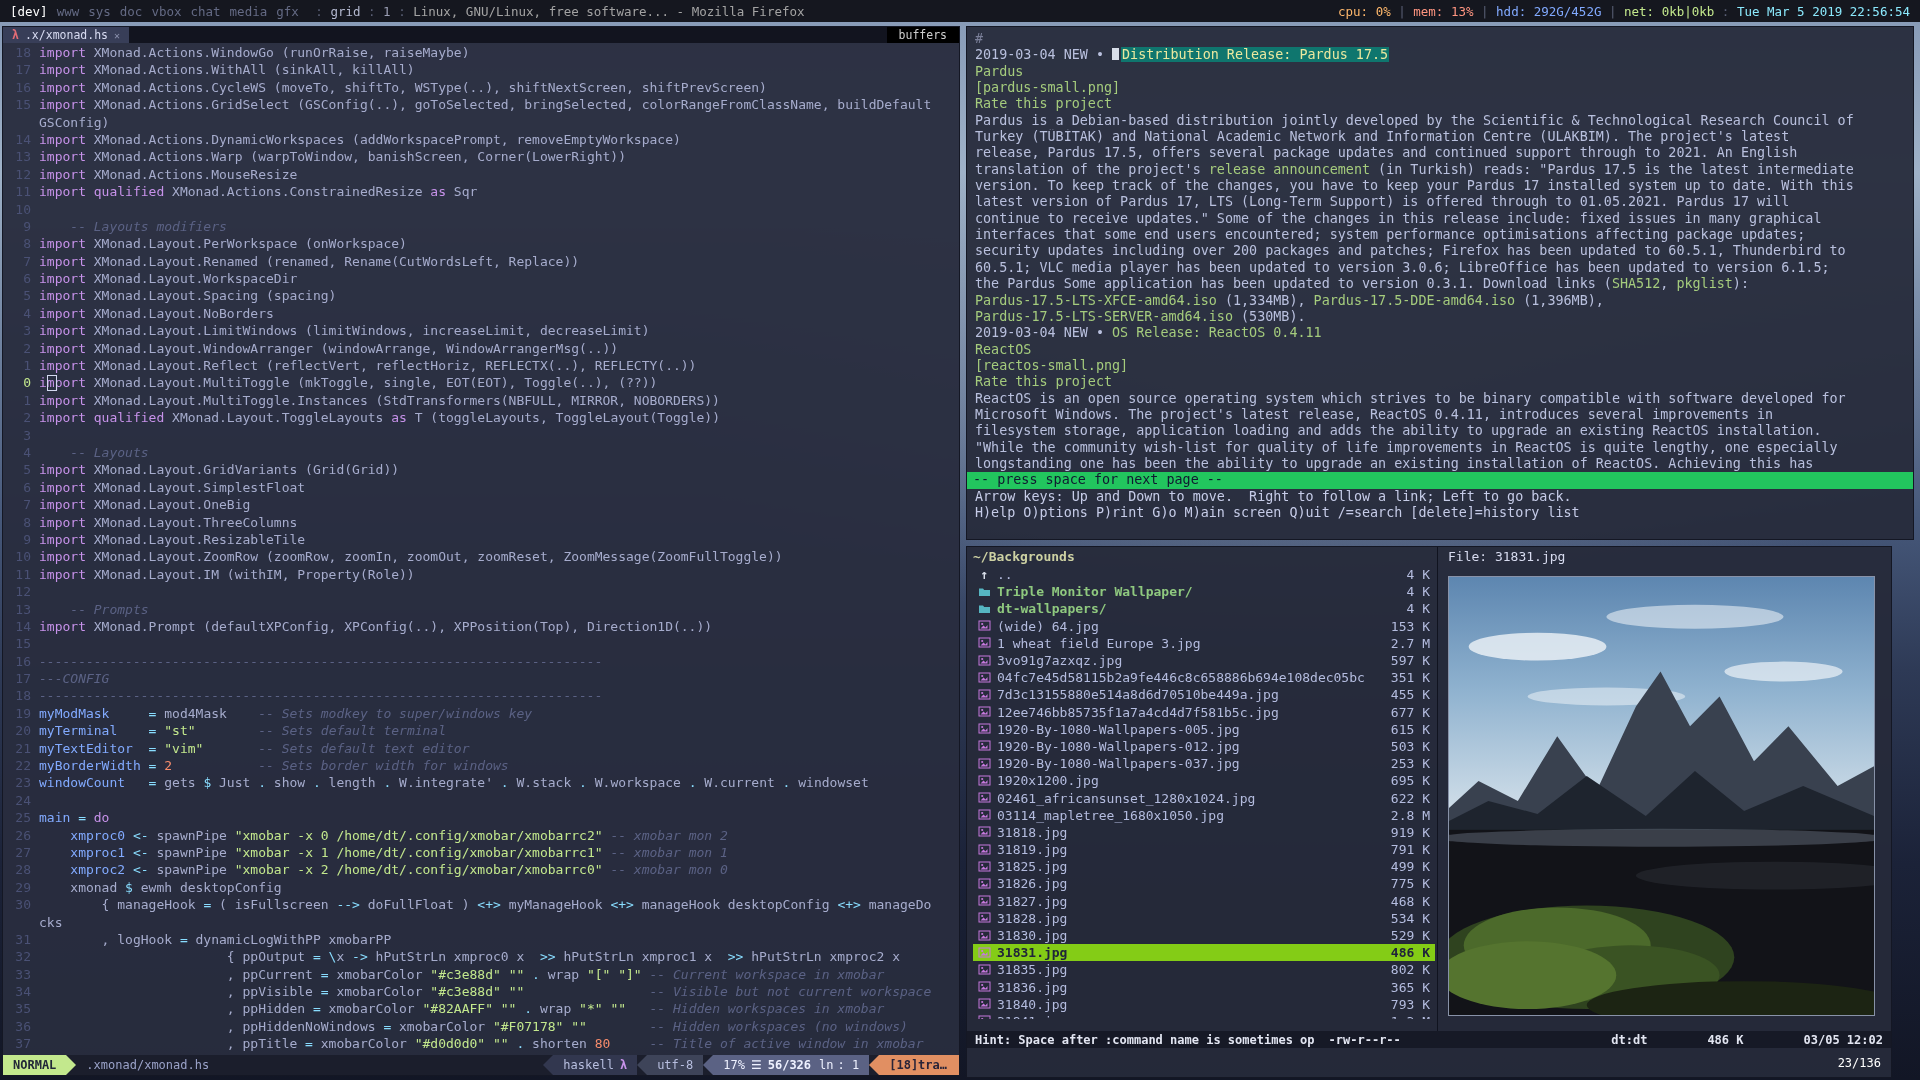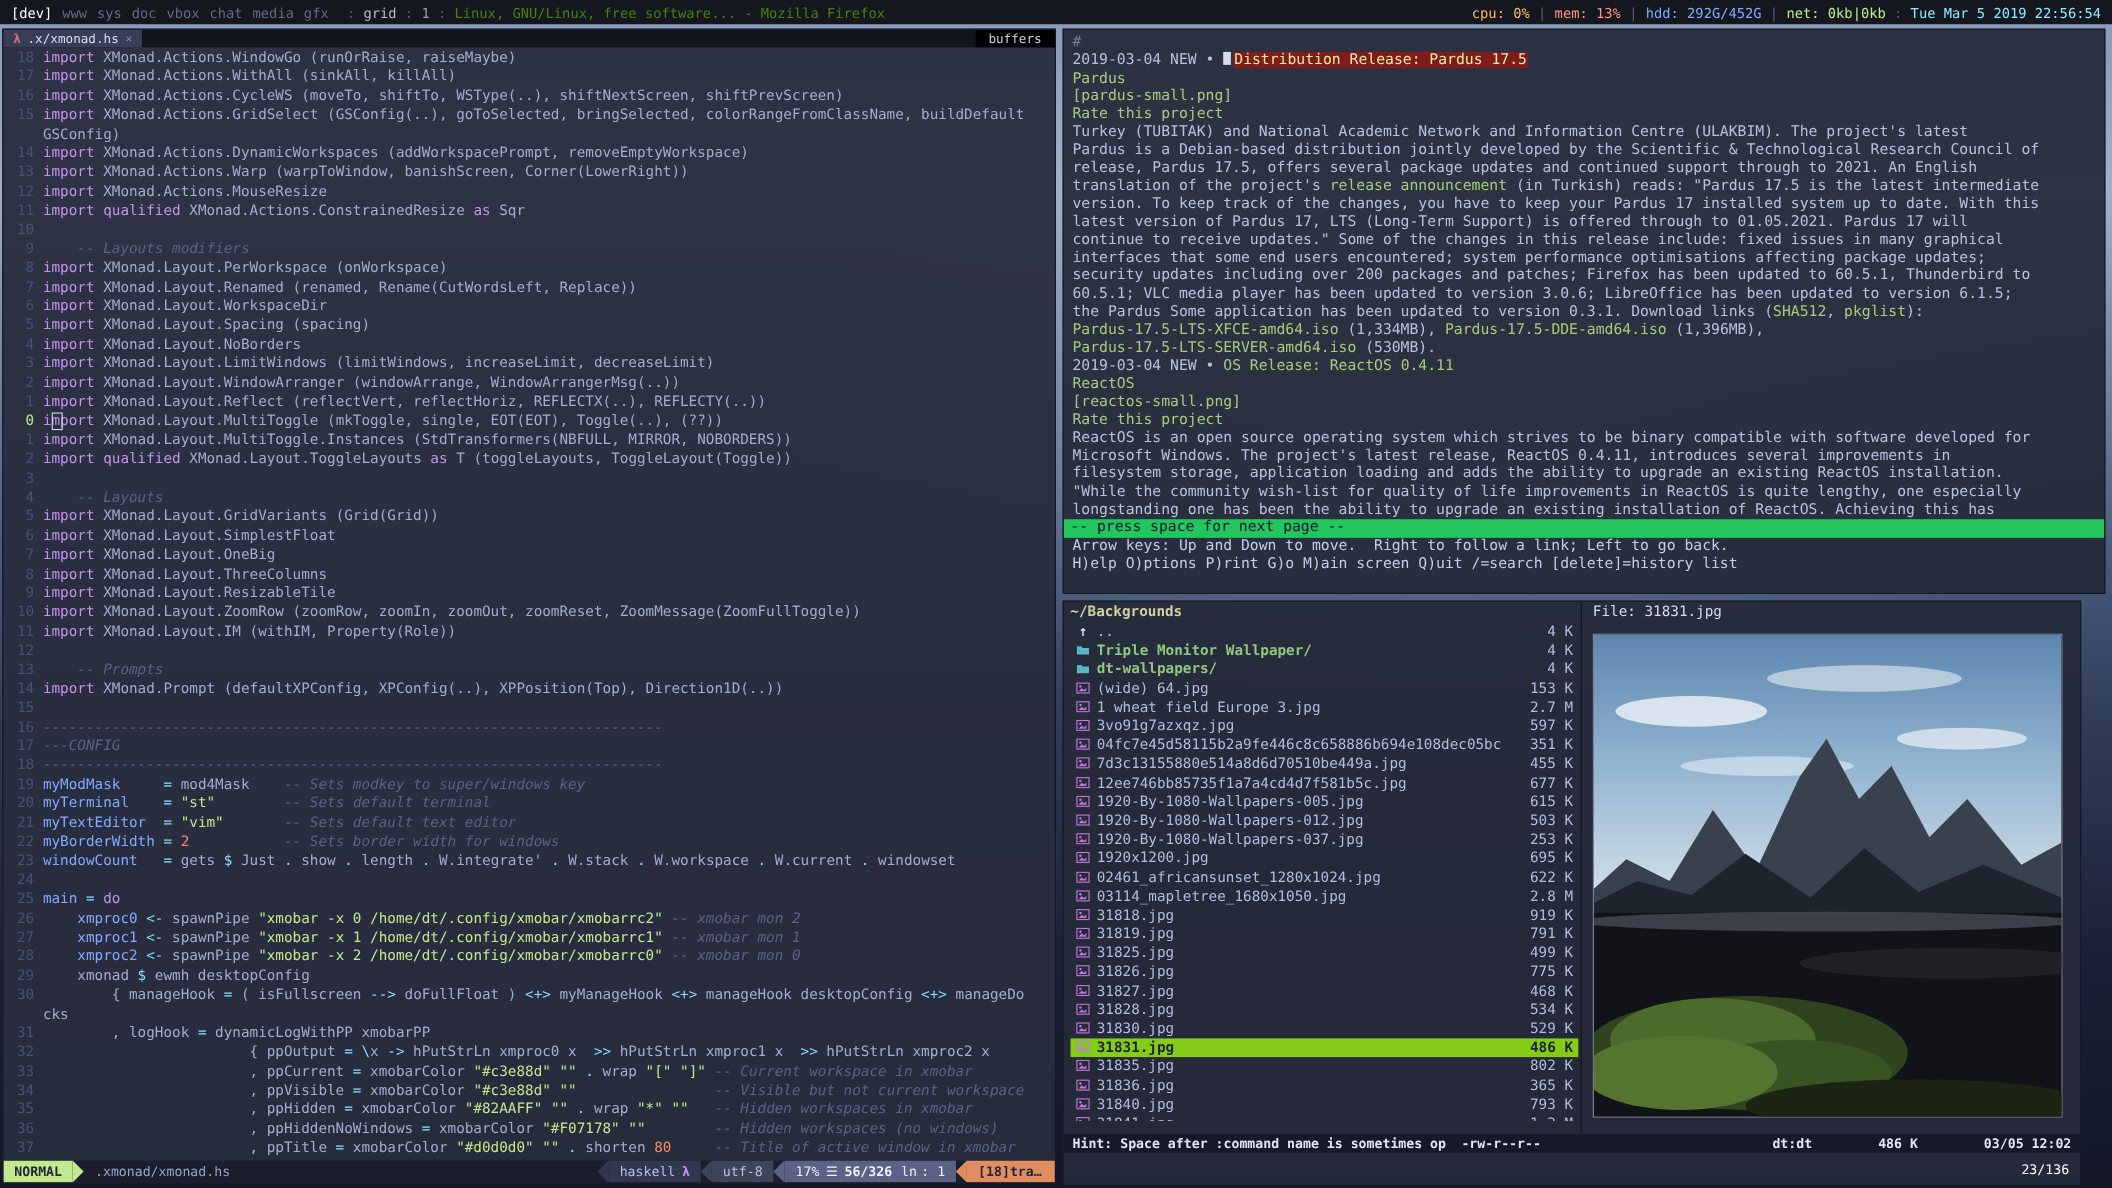--- a/index.html
+++ b/index.html
@@ -13,21 +13,21 @@
   }
   
   .topbar{position:absolute;left:0;top:0;width:1920px;height:22px;background:#15171f;
     display:flex;align-items:center;padding:0 10px;font-size:12.5px;white-space:pre;color:#9b9fb5}
   .tb-left{display:flex;align-items:center}
   .ws{color:#646a84;margin-right:9px}
   .wscur{color:#ffffff;margin-right:9px}
   .tb-sep{color:#5a5f75}
   .tb-layout{color:#b3b8cf}
   .tb-count{color:#9b9fb5}
-  .tb-title{color:#4d7c0f}
+  .tb-title{color:#a3a3a3}
   .tb-right{margin-left:auto;display:flex;align-items:center}
   .statsep{color:#5a5f75}
   .tb-clock{color:#8be9fd}
   
   .win{position:absolute;overflow:hidden;border:1px solid #141724}
   
   #vimwin{left:2px;top:26px;width:958px;height:1050px;background:rgba(41,45,62,.96);display:flex;flex-direction:column}
   .tabbar{height:16px;background:#12141f;display:flex;align-items:stretch;font-size:11.5px;flex:none}
   .tab{background:#383e58;color:#d8dcf2;display:flex;align-items:center;padding:0 9px;gap:6px}
   .tab .ticon{color:#e06c75;font-weight:bold}
@@ -59,21 +59,21 @@
   .arr-l4{width:0;height:0;border-top:10px solid transparent;border-bottom:10px solid transparent;border-right:10px solid #e18f62}
   .seg-warn{background:#e18f62;color:#2a2438;font-weight:bold;padding-right:12px}
   
   #lynxwin{left:966px;top:26px;width:948px;height:514px;background:rgba(38,42,58,.94);padding:4px 8px 0 8px;
     font-size:13.4px;line-height:16.35px;color:#b9c0de}
   .btitlerow{display:flex;height:16.35px;white-space:pre}
   .bhash{color:#7a7f99}
   .btitle{margin-left:auto;margin-right:18px;color:#82aaff}
   .bl{height:16.35px;white-space:pre;overflow:hidden}
   .bl .lnk{color:#a5cc7d}
-  .bl .sellnk{background:#7f1d1d;color:#ebe89f;padding:0 1px}
+  .bl .sellnk{background:#0f766e;color:#ebe89f;padding:0 1px}
   .blkcur{display:inline-block;width:7px;height:12px;background:#d8dee9;vertical-align:-1px;margin-right:2px}
   .pager{height:16.35px;margin:0 -8px;background:#22c55e;color:#101830;padding-left:6px;white-space:pre}
   .helpline{height:16.35px;white-space:pre;color:#c6cce8}
   
   #vifmwin{left:966px;top:546px;width:926px;height:532px;background:rgba(38,42,58,.95);display:flex;flex-direction:column}
   .vifm-main{flex:1;display:flex;overflow:hidden}
   .pane-left{width:470px;flex:none;padding:2px 2px 12px 6px;display:flex;flex-direction:column;font-size:13px;overflow:hidden}
   .vpath{height:17px;color:#cdd1a3;font-weight:bold;white-space:pre}
   .rows{flex:1;overflow:hidden}
   .frow{display:flex;align-items:center;height:17.2px;padding:0 5px;gap:6px;color:#b4bcdf;white-space:pre}
@@ -213,22 +213,22 @@
 
 <section class="win" id="lynxwin">
   <div class="btitlerow">
     <span class="bhash">#</span>
   </div>
   <div id="blines">
       <div class="bl"><span>2019-03-04 NEW • </span><span class="blkcur"></span><span class="sellnk">Distribution Release: Pardus 17.5</span></div>
       <div class="bl"><span class="lnk">Pardus</span></div>
       <div class="bl"><span class="lnk">[pardus-small.png]</span></div>
       <div class="bl"><span class="lnk">Rate this project</span></div>
+      <div class="bl"><span>Pardus is a Debian-based distribution jointly developed by the Scientific &amp; Technological Research Council of</span></div>
       <div class="bl"><span>Turkey (TÜBİTAK) and National Academic Network and Information Centre (ULAKBİM). The project's latest</span></div>
-      <div class="bl"><span>Pardus is a Debian-based distribution jointly developed by the Scientific &amp; Technological Research Council of</span></div>
       <div class="bl"><span>release, Pardus 17.5, offers several package updates and continued support through to 2021. An English</span></div>
       <div class="bl"><span>translation of the project's </span><span class="lnk">release announcement</span><span> (in Turkish) reads: "Pardus 17.5 is the latest intermediate</span></div>
       <div class="bl"><span>version. To keep track of the changes, you have to keep your Pardus 17 installed system up to date. With this</span></div>
       <div class="bl"><span>latest version of Pardus 17, LTS (Long-Term Support) is offered through to 01.05.2021. Pardus 17 will</span></div>
       <div class="bl"><span>continue to receive updates." Some of the changes in this release include: fixed issues in many graphical</span></div>
       <div class="bl"><span>interfaces that some end users encountered; system performance optimisations affecting package updates;</span></div>
       <div class="bl"><span>security updates including over 200 packages and patches; Firefox has been updated to 60.5.1, Thunderbird to</span></div>
       <div class="bl"><span>60.5.1; VLC media player has been updated to version 3.0.6; LibreOffice has been updated to version 6.1.5;</span></div>
       <div class="bl"><span>the Pardus Some application has been updated to version 0.3.1. Download links (</span><span class="lnk">SHA512</span><span>, </span><span class="lnk">pkglist</span><span>):</span></div>
       <div class="bl"><span class="lnk">Pardus-17.5-LTS-XFCE-amd64.iso</span><span> (1,334MB), </span><span class="lnk">Pardus-17.5-DDE-amd64.iso</span><span> (1,396MB),</span></div>

